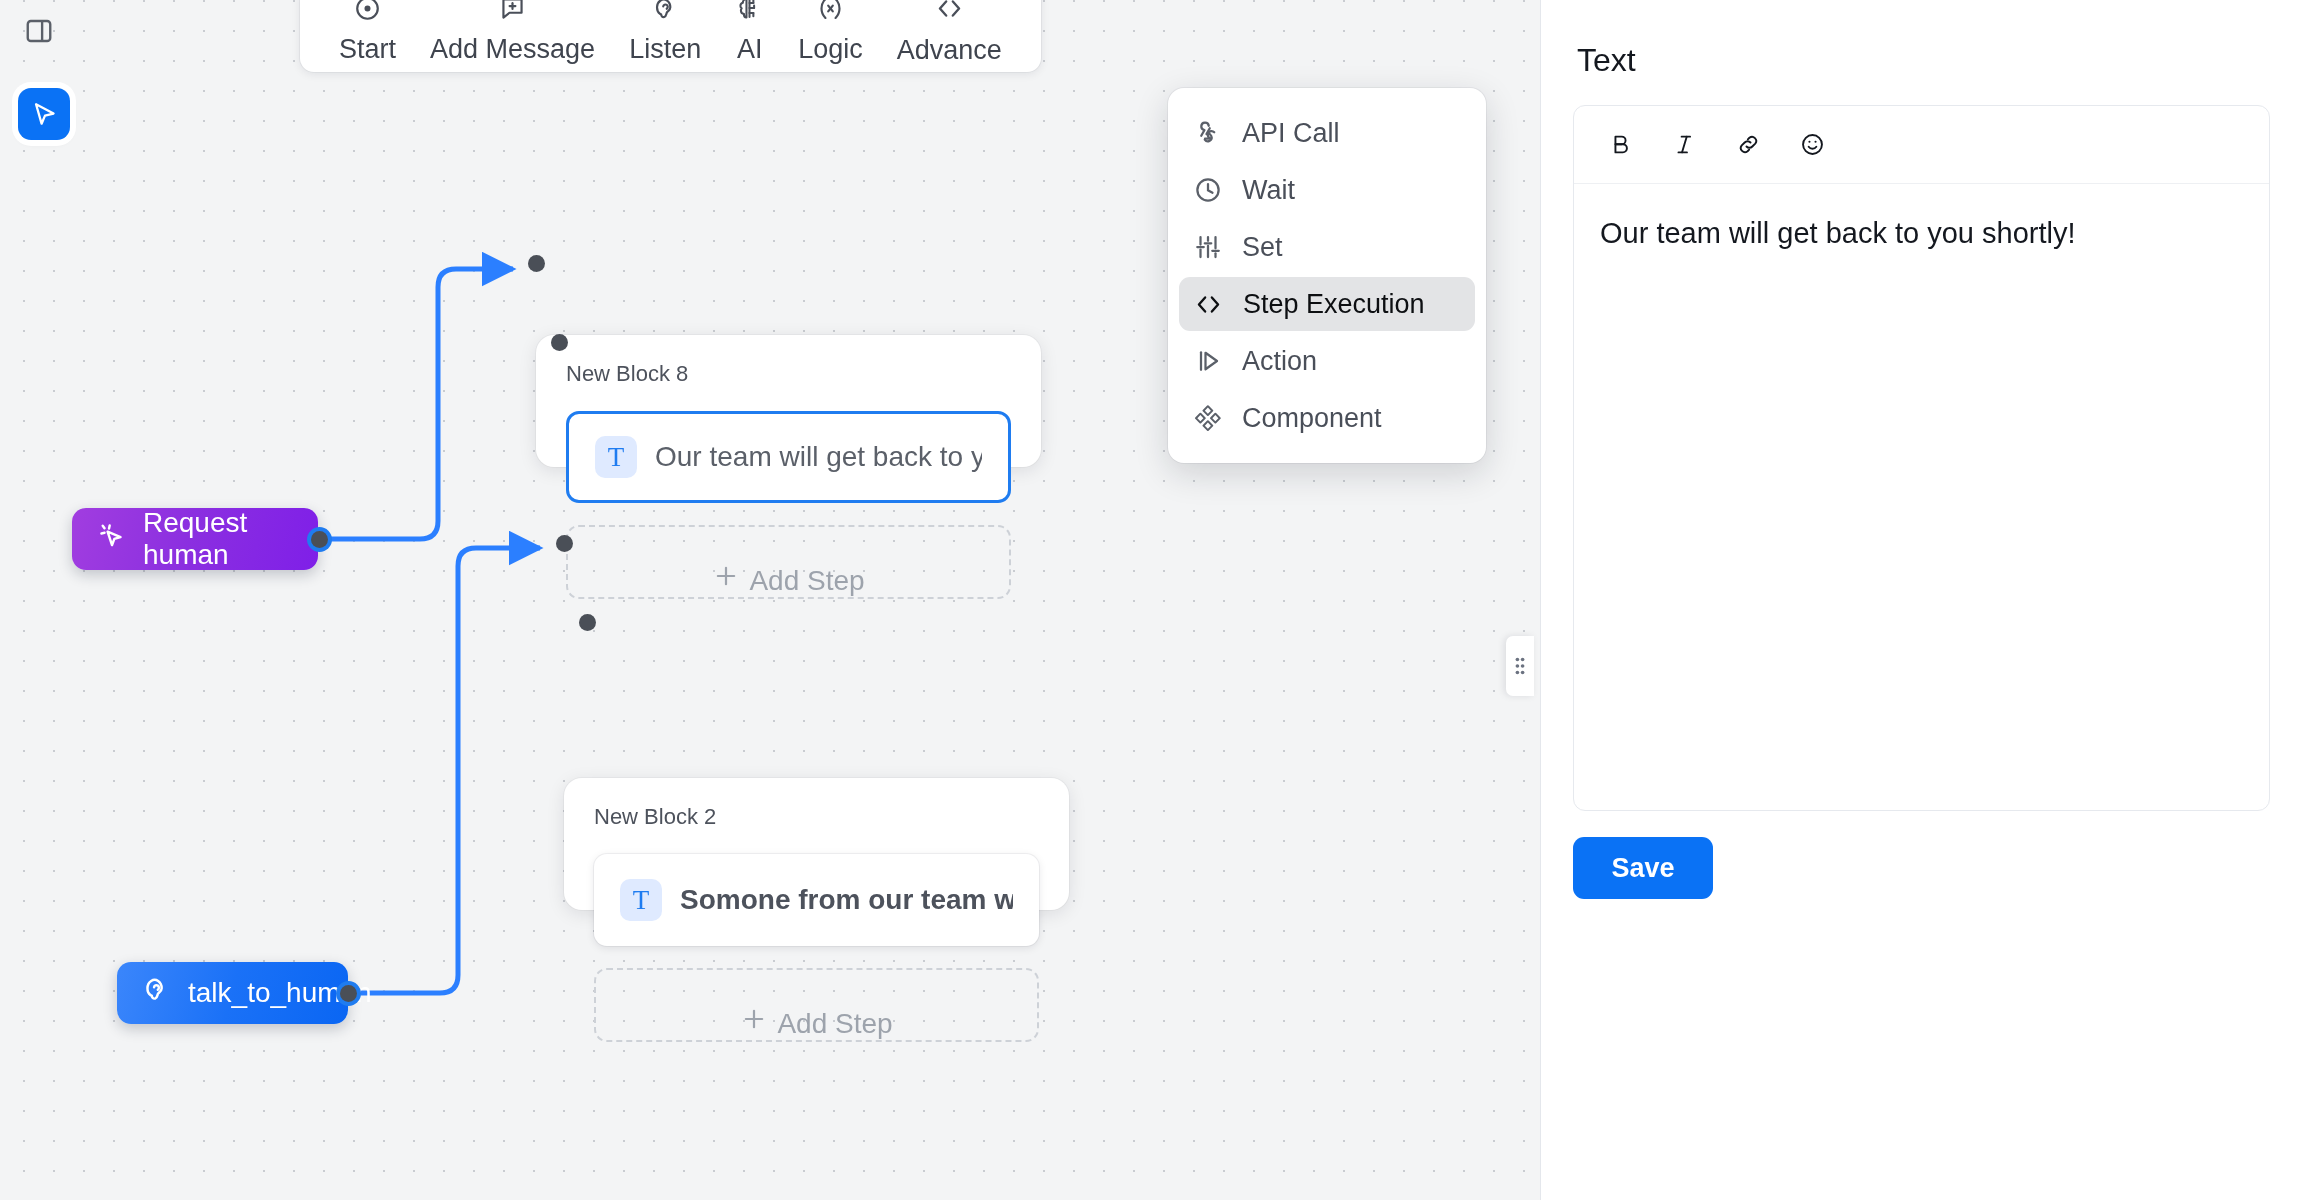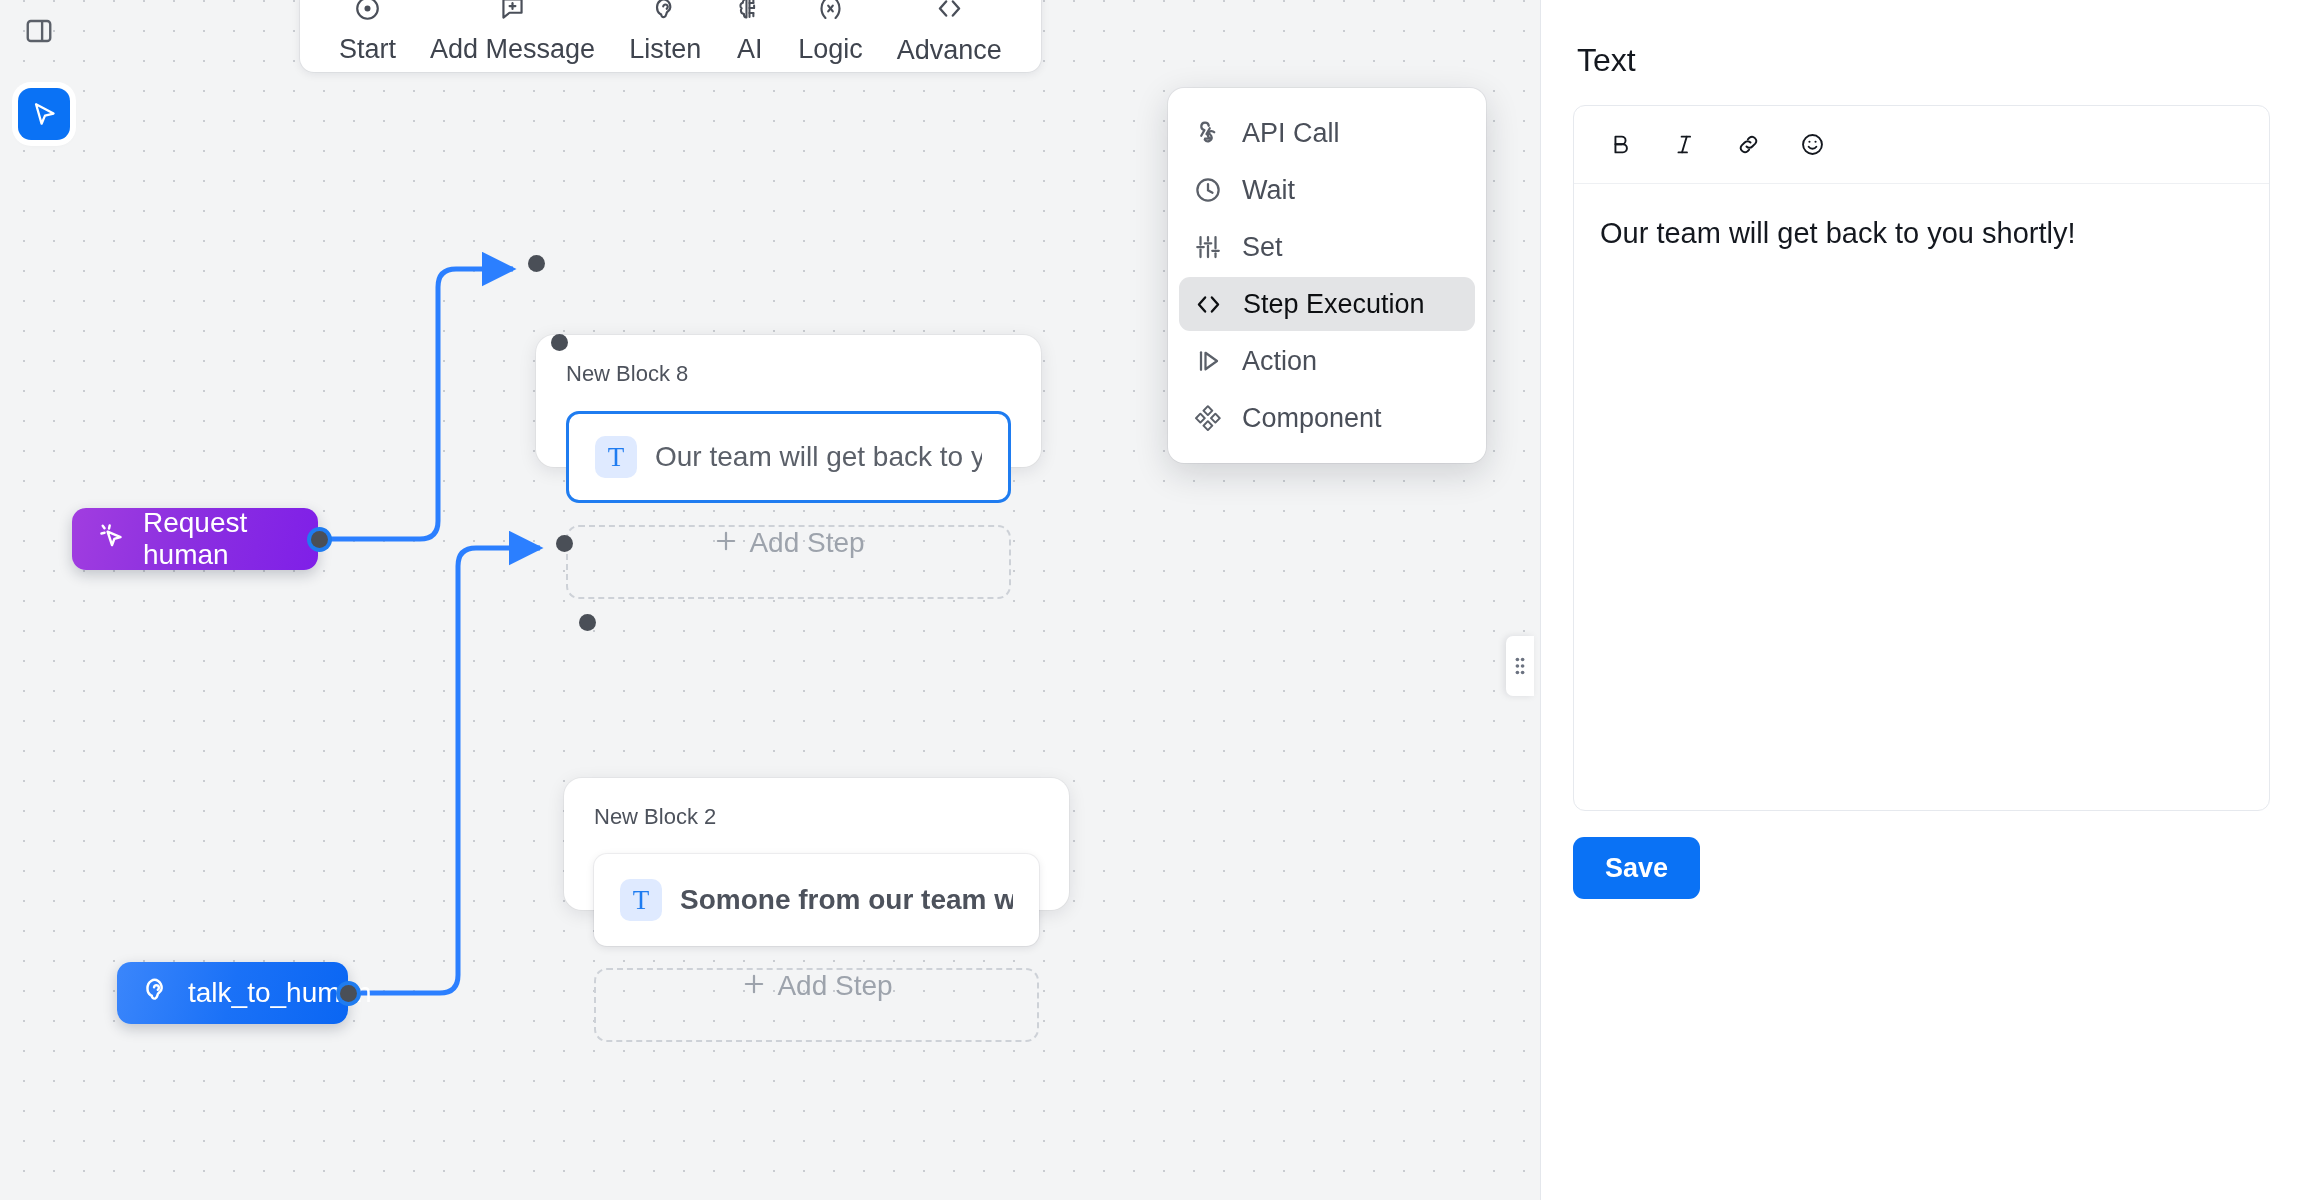--- a/index.html
+++ b/index.html
@@ -135,21 +135,21 @@
     display: flex; align-items: center; justify-content: center;
     color: #1f7cf0; font-size: 27px; font-family: "Liberation Serif", serif;
   }
   .step-text { color: #5b6069; font-size: 28px; overflow: hidden; }
   .step-text.bold { font-weight: bold; color: #4d525c; }
 
   .add-step {
     margin-top: 22px;
     height: 74px; border-radius: 13px;
     border: 2px dashed #cdd1d7;
-    display: flex; align-items: flex-start; justify-content: center; gap: 9px;
+    display: flex; align-items: flex-end; justify-content: center; gap: 9px;
     color: #9da3ac; font-size: 28px;
     cursor: pointer;
   }
 
   .drag-handle {
     position: absolute; left: 1506px; top: 636px;
     width: 28px; height: 60px;
     background: #ffffff;
     border-radius: 7px 0 0 7px;
     box-shadow: -2px 0 7px rgba(16,24,40,.10);
@@ -185,21 +185,21 @@
     display: flex; align-items: center; justify-content: center;
     color: #14181f; font-size: 30px; cursor: pointer;
   }
   #editor-body {
     flex: 1 1 auto; padding: 28px 26px;
     font-size: 29px; color: #14181f; line-height: 1.45;
     cursor: text;
   }
   #save-btn {
     margin-top: 26px; margin-left: 0;
-    height: 62px; width: 127px;
+    height: 62px; width: 140px;
     border: none; border-radius: 11px;
     background: #0a72f5; color: #ffffff;
     font-size: 27px; font-weight: bold;
     font-family: "Liberation Sans", sans-serif;
     cursor: pointer;
   }
 </style>
 </head>
 <body>
 

